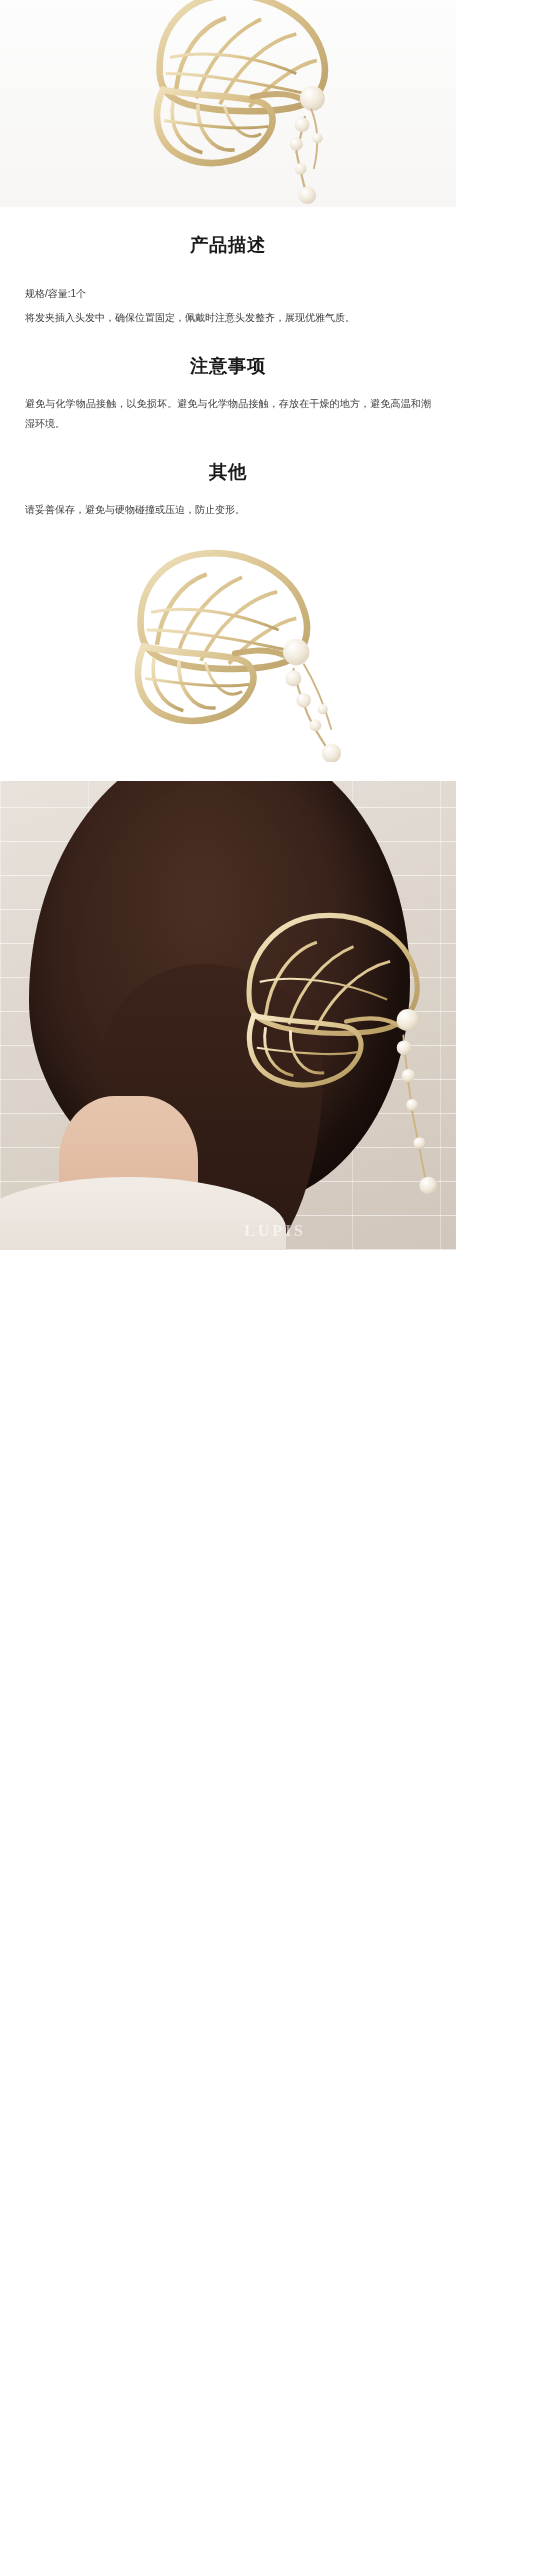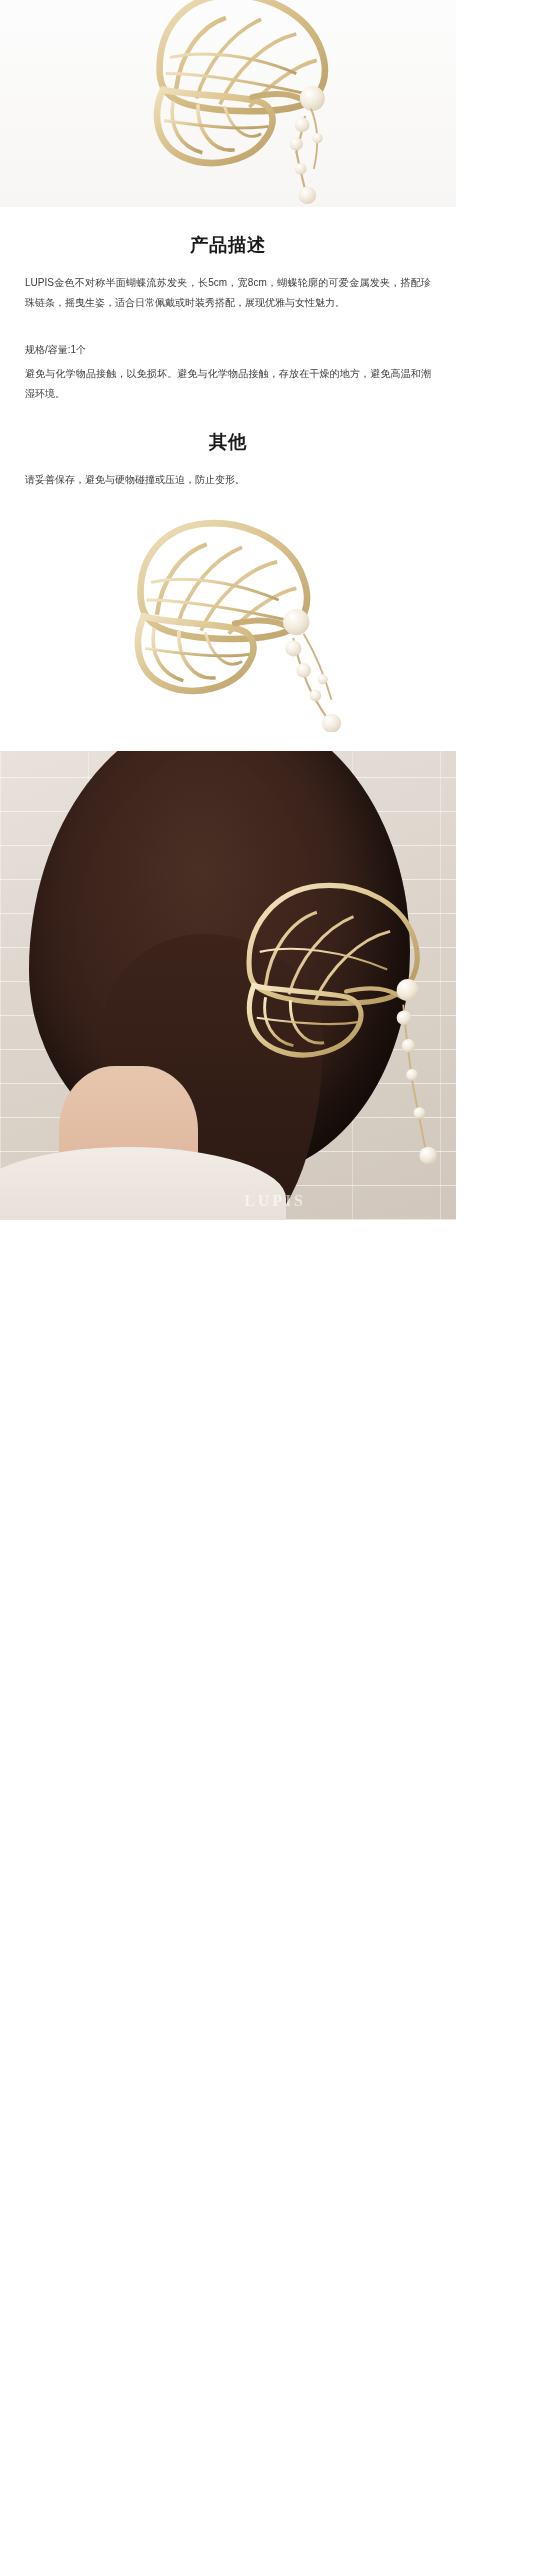--- a/index.html
+++ b/index.html
@@ -201,25 +201,26 @@
       <circle cx="410" cy="248" r="8" fill="url(#prl)"></circle>
       <circle cx="419" cy="284" r="12" fill="url(#prl)"></circle>
       <path d="M424 166 C436 194 434 222 428 248" stroke="#cdb482" stroke-width="2.5" fill="none"></path>
       <circle cx="433" cy="206" r="7" fill="url(#prl)"></circle>
     </svg>
   </div>
 
   <div class="section">
 
     <h2 class="sec-title">产品描述</h2>
-    <p class="sec-body">LUPIS金色不对称半面蝴蝶流苏发夹，长5cm，宽8cm，蝴蝶轮廓的可爱金属发夹，搭配珍珠链条，摇曳生姿，适合日常佩戴或时装秀搭配，展现优雅与女性魅力。</p>
     <p class="sec-body small-gap">规格/容量:1个</p>
 
-
-
+    <p class="sec-body">将发夹插入头发中，确保位置固定，佩戴时注意头发整齐，展现优雅气质。</p>
+
+
+    <h2 class="sec-title">注意事项</h2>
     <p class="sec-body">避免与化学物品接触，以免损坏。避免与化学物品接触，存放在干燥的地方，避免高温和潮湿环境。</p>
 
     <h2 class="sec-title">其他</h2>
     <p class="sec-body">请妥善保存，避免与硬物碰撞或压迫，防止变形。</p>
 
   </div>
 
   <div class="hero2">
     <svg class="hero1-inner" viewBox="0 0 750 300" xmlns="http://www.w3.org/2000/svg">
       <defs>

